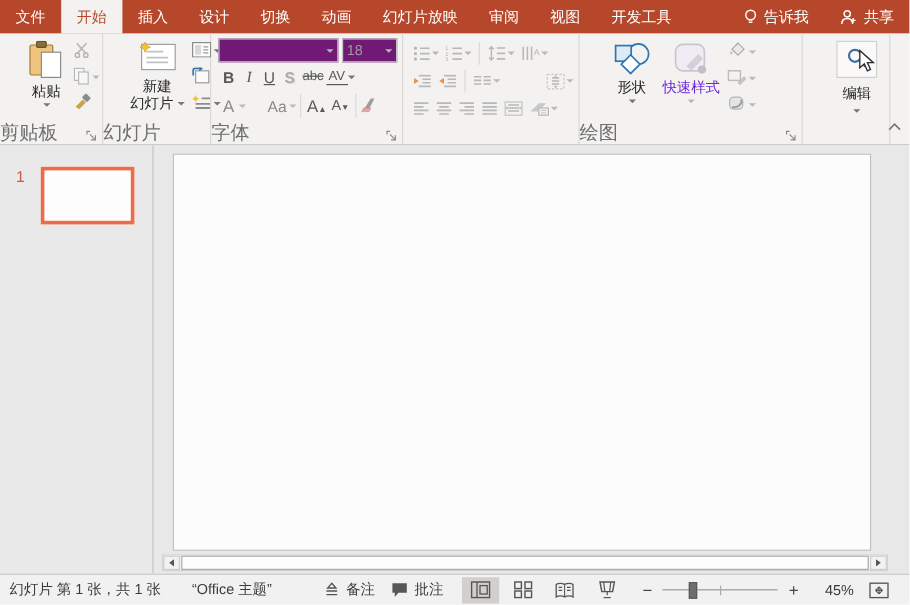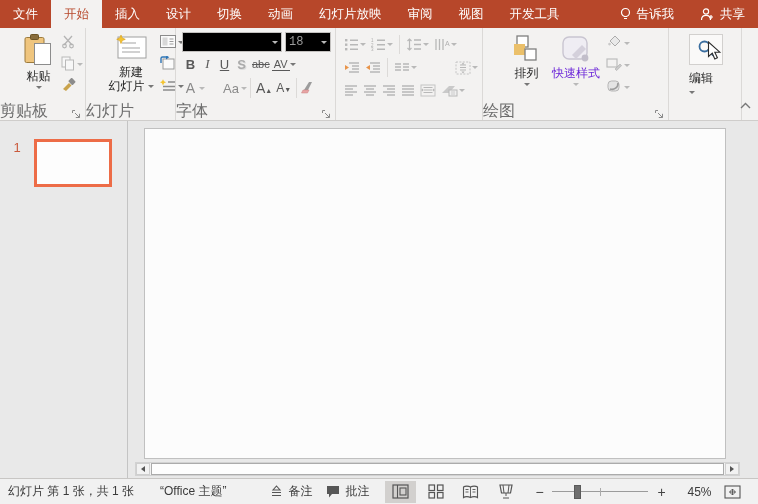--- a/index.html
+++ b/index.html
@@ -23,21 +23,21 @@
   .bigbtn .blbl { line-height:14px; text-align:center; white-space:nowrap; }
   .smallcol { display:flex; flex-direction:column; padding:2px 0 0 4px; gap:5px; }
   .sbtn { display:flex; align-items:center; gap:2px; height:17px; }
   .caret { width:0; height:0; border-left:3px solid transparent; border-right:3px solid transparent; border-top:3.5px solid #777; display:inline-block; }
   .caret.lt { border-top-color:#B9B9B9; }
   .vdiv { width:1px; background:#DCDAD8; margin:2px 3px; align-self:stretch; }
 
   
   .fontgrp { display:flex; flex-direction:column; flex:1; padding:4px 4px 0 6px; }
   .frow1 { display:flex; gap:3px; }
-  .combo { height:20px; background:#000000; border:1px solid #C3C1BF; display:flex; align-items:center; padding:0 3px;font-family:Liberation Mono, monospace; }
+  .combo { height:20px; background:#701a75; border:1px solid #C3C1BF; display:flex; align-items:center; padding:0 3px; }
   .combo .cval { flex:1; font-size:12px; color:#9B9B9B; }
   .frow { display:flex; align-items:center; height:24px; }
   .fbtn { min-width:17px; padding:0 2px; text-align:center; font-size:13px; color:#595959; display:flex; align-items:baseline; justify-content:center; }
   .fbtn.dis { color:#ABABAB; }
 
   
   .pgrid { display:flex; flex-direction:column; flex:1; padding:5px 2px 0 6px; }
   .prow { display:flex; align-items:center; height:23px; gap:1px; }
   .pbtn { display:flex; align-items:center; gap:1px; padding:0 2px; }
 
@@ -400,27 +400,27 @@
             <span class="caret lt"></span>
           </span>
         </div>
       </div>
     </div>
 
     <div class="rgroup" style="width:186px;">
       <div class="gcontent">
         <div class="bigbtn drawbig">
           <span style="height:32px;display:flex;align-items:center;">
-            <svg width="28" height="30" viewBox="0 0 28 30">
-                <rect x="4" y="1" width="11" height="11" fill="#FFFFFF" stroke="#7F7F7F" stroke-width="1.3"></rect>
-                <rect x="1" y="9" width="11" height="11" fill="#EBC06A"></rect>
-                <rect x="12" y="14" width="11" height="11" fill="#FFFFFF" stroke="#7F7F7F" stroke-width="1.3"></rect>
-              </svg>
-          </span>
-          <span class="blbl">排列</span>
+            <svg width="32" height="30" viewBox="0 0 32 30">
+                <circle cx="21" cy="10" r="8.5" fill="none" stroke="#2E75B6" stroke-width="1.4"></circle>
+                <rect x="2" y="3" width="13" height="13" fill="#DEEBF7" stroke="#2E75B6" stroke-width="1.4"></rect>
+                <rect x="9" y="13" width="11" height="11" fill="#FFFFFF" stroke="#2E75B6" stroke-width="1.4" transform="rotate(45 14.5 18.5)"></rect>
+              </svg>
+          </span>
+          <span class="blbl">形状</span>
           <span class="caret" style="margin-top:3px;"></span>
         </div>
         <div class="bigbtn drawbig dis" style="width:52px;">
           <span style="height:32px;display:flex;align-items:center;">
             <svg width="32" height="30" viewBox="0 0 32 30">
                 <rect x="3" y="2" width="24" height="22" rx="6" fill="#EFEDF3" stroke="#C9C5D1" stroke-width="1.4"></rect>
                 <path d="M12 20 L22 10 l4 4 L16 24 z" fill="#D4D0DB"></path>
                 <circle cx="25" cy="23" r="3.4" fill="#C2BECA"></circle>
               </svg>
           </span>
@@ -463,21 +463,21 @@
         <span class="launcher">
           <svg width="11" height="11" viewBox="0 0 11 11">
               <path d="M1.5 4 V1.5 H4" fill="none" stroke="#8A8A8A"></path>
               <path d="M4 4 L8.5 8.5 M8.5 4.8 V8.5 H4.8" fill="none" stroke="#8A8A8A"></path>
             </svg>
         </span>
       </div>
     </div>
 
     <div class="rgroup" style="width:73px;">
-      <div class="gcontent" style="flex-direction:column;align-items:flex-start;padding-top:3px;">
+      <div class="gcontent" style="flex-direction:column;align-items:center;padding-top:3px;">
         <div class="findbox">
           <span>
             <svg width="19" height="19" viewBox="0 0 19 19">
                 <circle cx="7.5" cy="7.5" r="5" fill="none" stroke="#3B6E9F" stroke-width="1.8"></circle>
                 <path d="M11.2 11.2 L16 16" stroke="#3B6E9F" stroke-width="2.2" stroke-linecap="round"></path>
               </svg>
           </span>
           <span class="cursor-arrow">
             <svg width="15" height="20" viewBox="0 0 15 20">
                 <path d="M1.5 1 L1.5 15.5 L5.3 12.2 L7.8 18 L10.4 16.8 L7.8 11.2 L12.8 11.2 Z" fill="#FFFFFF" stroke="#2B2B2B" stroke-width="1.1"></path>

